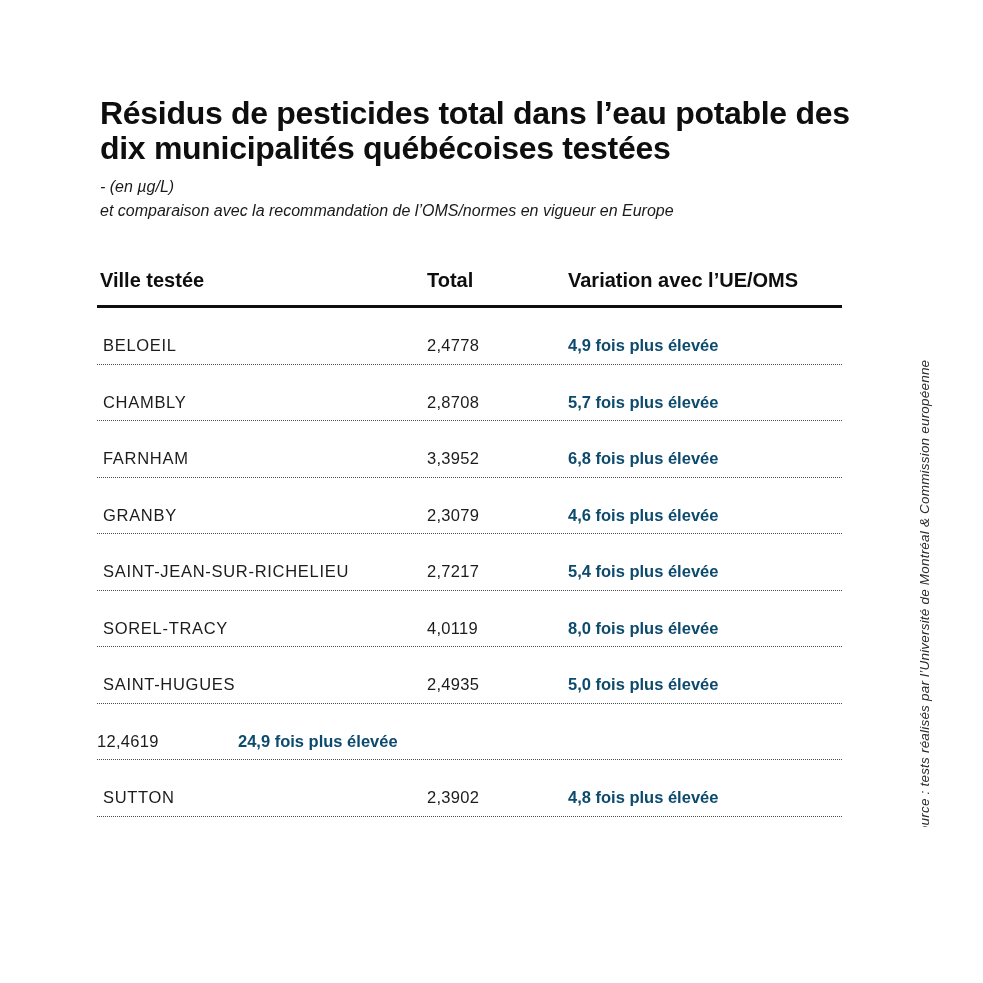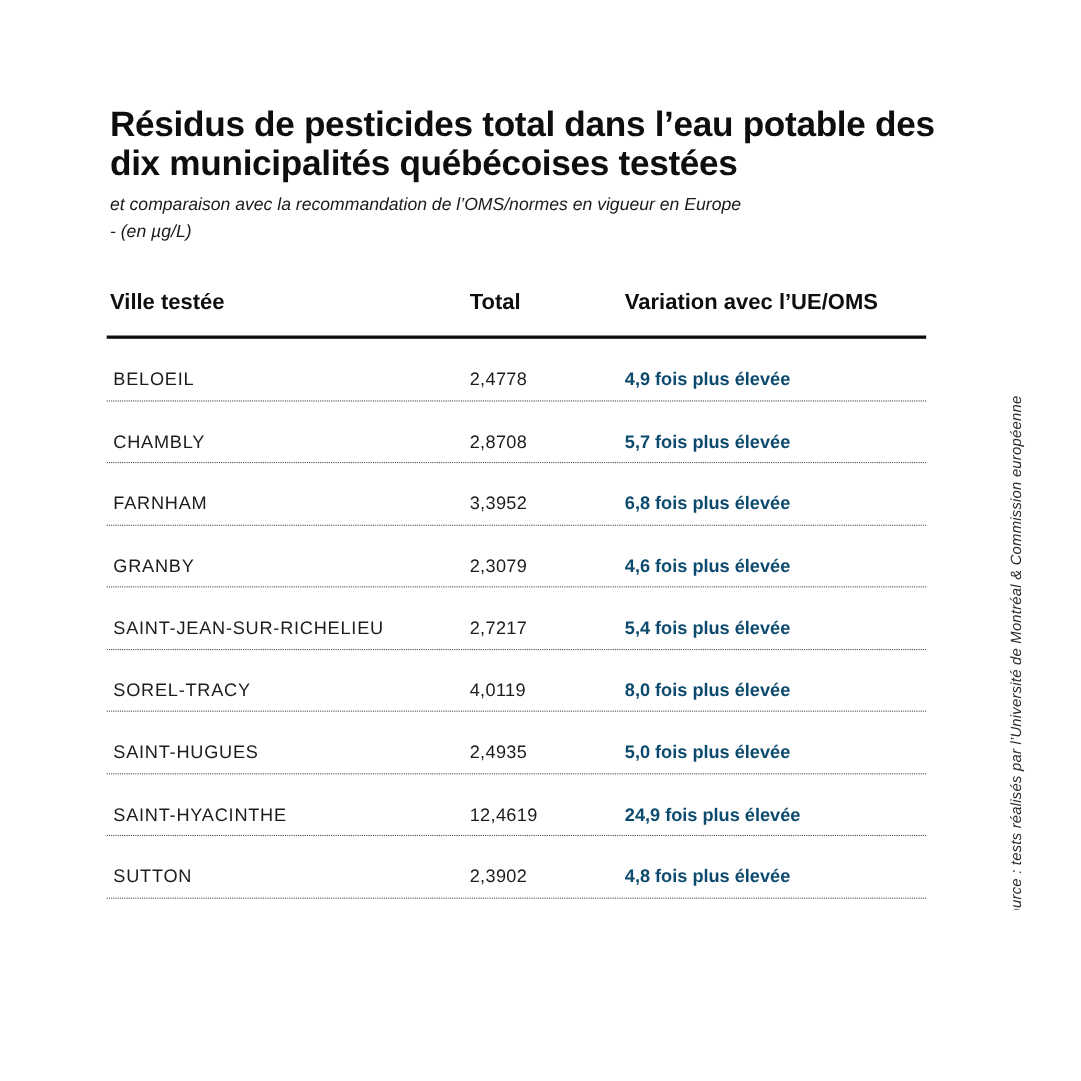--- a/index.html
+++ b/index.html
@@ -24,20 +24,21 @@
   .subtitle-block {
     margin-top: 9px;
     font-style: italic;
     font-size: 16px;
     line-height: 1.5;
     color: #1a1a1a;
   }
   .data-table { position: absolute; left: 97px; top: 264px; width: 745px; }
   .thead {
     display: flex;
+    align-items: flex-end;
     height: 44px;
     padding-bottom: 13px;
     font-weight: 700;
     font-size: 20px;
     color: #0e0e0e;
     border-bottom: 3px solid #0e0e0e;
   }
   .h-city { width: 330px; padding-left: 3px; }
   .h-total { width: 141px; }
   .h-var { flex: 1; }
@@ -64,22 +65,22 @@
   }
 </style>
 </head>
 <body>
 
 <div class="page">
 
   <div class="header">
     <div class="title">Résidus de pesticides total dans l’eau potable des dix municipalités québécoises testées</div>
     <div class="subtitle-block">
+      <div>- (en µg/L)</div>
       <div>et comparaison avec la recommandation de l’OMS/normes en vigueur en Europe</div>
-      <div>- (en µg/L)</div>
     </div>
   </div>
 
   <div class="data-table">
     <div class="thead">
       <div class="h-city">Ville testée</div>
       <div class="h-total">Total</div>
       <div class="h-var">Variation avec l’UE/OMS</div>
     </div>
     <div>
@@ -120,21 +121,20 @@
     <div class="cell cell-var">8,0 fois plus élevée</div>
   </div>
 
   <div class="row">
     <div class="cell cell-city">SAINT-HUGUES</div>
     <div class="cell cell-total">2,4935</div>
     <div class="cell cell-var">5,0 fois plus élevée</div>
   </div>
 
   <div class="row">
-    <div class="cell cell-city">SAINT-HYACINTHE</div>
     <div class="cell cell-total">12,4619</div>
     <div class="cell cell-var">24,9 fois plus élevée</div>
   </div>
 
   <div class="row">
     <div class="cell cell-city">SUTTON</div>
     <div class="cell cell-total">2,3902</div>
     <div class="cell cell-var">4,8 fois plus élevée</div>
   </div>
 </div>

